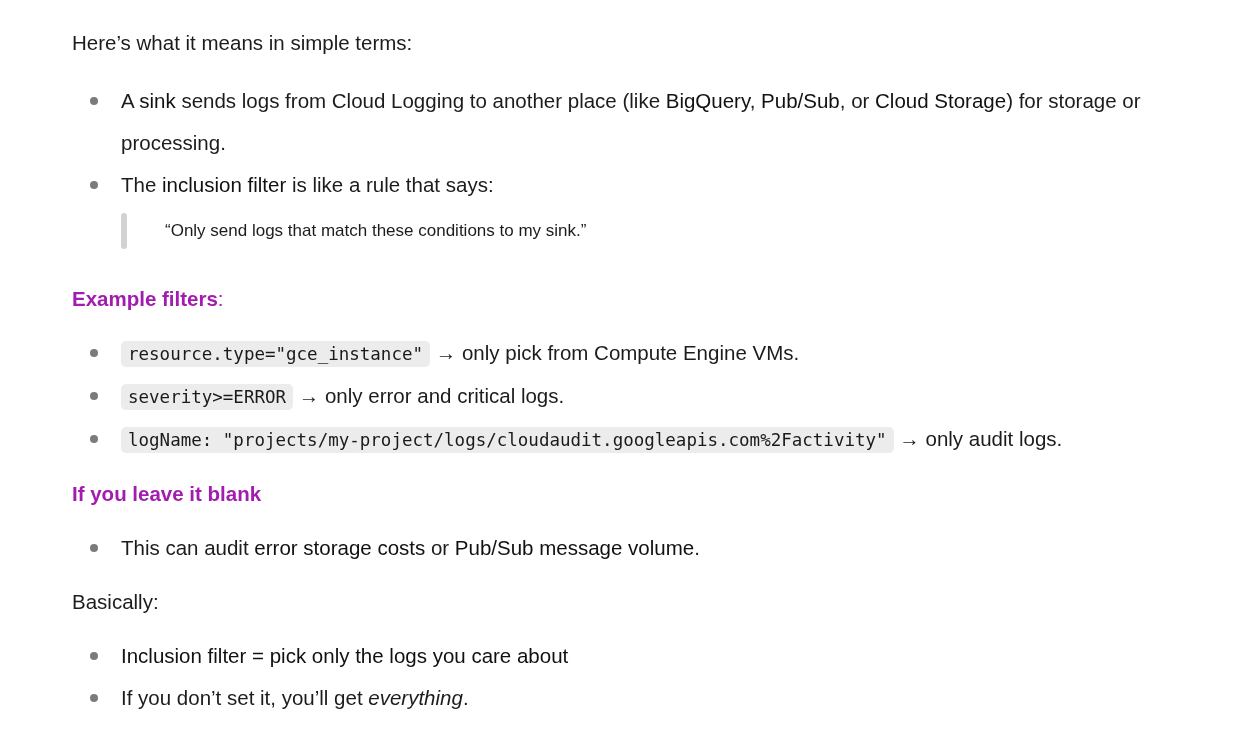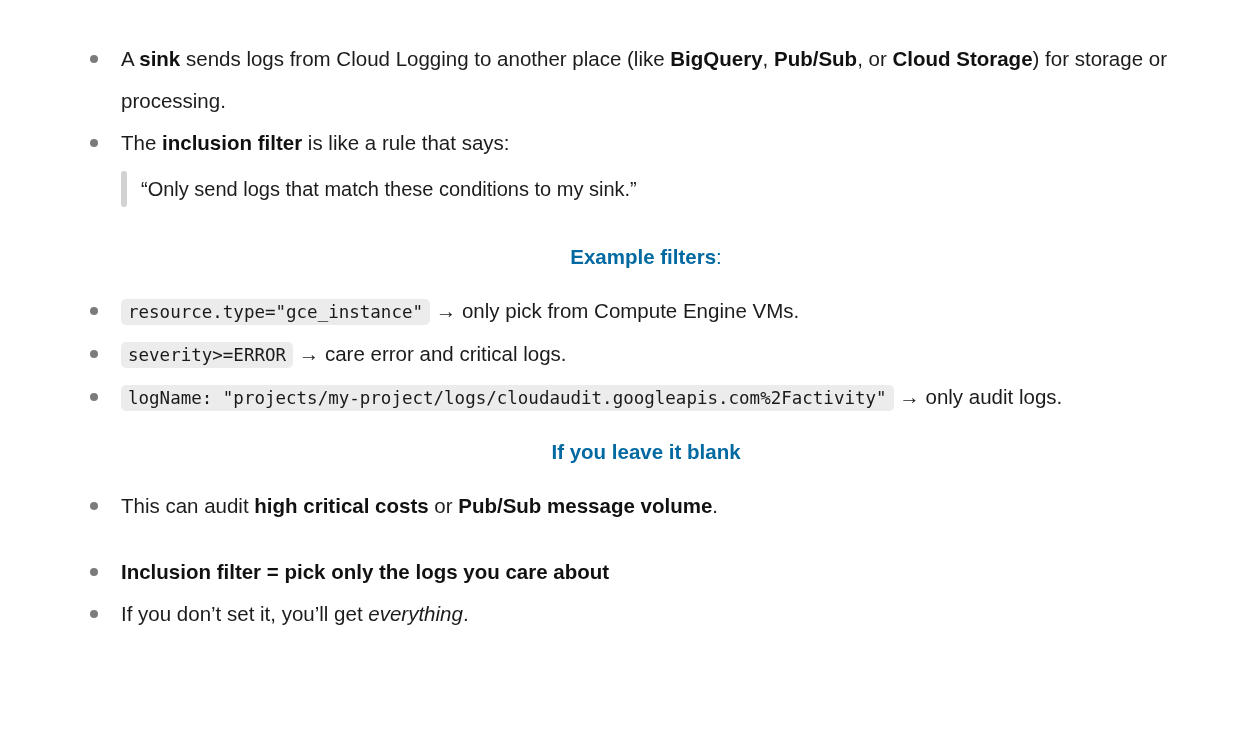--- a/index.html
+++ b/index.html
@@ -48,46 +48,45 @@
     width: 8px;
     height: 8px;
     border-radius: 50%;
     background: #7b7b7b;
   }
   .li-text { display: block; }
 
   blockquote.quote {
     position: relative;
     margin: 4px 0 6px 0;
-    padding: 0 0 0 20px;
-    font-size: 20px;
+    padding: 0 0 0 44px;
+    font-size: 17px;
     line-height: 42px;
     color: #1c1c1c;
   }
   blockquote.quote > .quote-bar {
     position: absolute;
     left: 0px;
     top: 3px;
     bottom: 3px;
     width: 6px;
     border-radius: 3px;
     background: #d2d2d2;
   }
 
   h3.heading {
     margin: 0;
     font-size: 20.5px;
     line-height: 42px;
     font-weight: 700;
-    color: #0369a1;
-    text-align: center;
+    color: #a21caf;
   }
   h3.heading .nb { font-weight: 400; }
 
-  strong { font-weight: 700; color: #111111; text-align: right; }
+  strong { font-weight: 400; color: #111111; text-align: right; }
   em { }
 
   code.code {
     font-family: "DejaVu Sans Mono", "Liberation Mono", monospace;
     font-size: 17.5px;
     background: #ececec;
     border-radius: 5px;
     padding: 3px 7px;
     color: #1a1a1a;
     white-space: pre;
@@ -98,20 +97,21 @@
   .block-gap-2 { height: 16px; }
   .block-gap-3 { height: 12px; }
 </style>
 </head>
 <body>
 
 <div class="doc">
 
   <div style="height:22px"></div>
 
+  <p class="para">Here’s what it means in simple terms:</p>
 
   <div class="block-gap-2"></div>
 
   <ul class="bullets">
     <li>
       <span class="bullet-dot"></span>
       <span class="li-text"><span>A </span><strong>sink</strong><span> sends logs from Cloud Logging to another place (like </span><strong>BigQuery</strong><span>, </span><strong>Pub/Sub</strong><span>, or </span><strong>Cloud Storage</strong><span>) for storage or processing.</span></span>
     </li>
     <li>
       <span class="bullet-dot"></span>
@@ -133,45 +133,46 @@
     <li>
       <span class="bullet-dot"></span>
       <code class="code">resource.type="gce_instance"</code>
       <span class="arrow">→</span>
       <span>only pick from Compute Engine VMs.</span>
     </li>
     <li>
       <span class="bullet-dot"></span>
       <code class="code">severity&gt;=ERROR</code>
       <span class="arrow">→</span>
-      <span>care error and critical logs.</span>
+      <span>only error and critical logs.</span>
     </li>
     <li>
       <span class="bullet-dot"></span>
       <code class="code">logName: "projects/my-project/logs/cloudaudit.googleapis.com%2Factivity"</code>
       <span class="arrow">→</span>
       <span>only audit logs.</span>
     </li>
   </ul>
 
   <div class="block-gap-3"></div>
 
   <h3 class="heading">If you leave it blank</h3>
 
   <div class="block-gap-3"></div>
 
   <ul class="bullets">
     <li>
       <span class="bullet-dot"></span>
-      <span class="li-text"><span>This can audit </span><strong>high critical costs</strong><span> or </span><strong>Pub/Sub message volume</strong><span>.</span></span>
+      <span class="li-text"><span>This can audit </span><strong>error storage costs</strong><span> or </span><strong>Pub/Sub message volume</strong><span>.</span></span>
     </li>
   </ul>
 
   <div class="block-gap-3"></div>
 
+  <p class="para">Basically:</p>
 
   <div class="block-gap-3"></div>
 
   <ul class="bullets">
     <li>
       <span class="bullet-dot"></span>
       <span class="li-text"><strong>Inclusion filter = pick only the logs you care about</strong></span>
     </li>
     <li>
       <span class="bullet-dot"></span>

